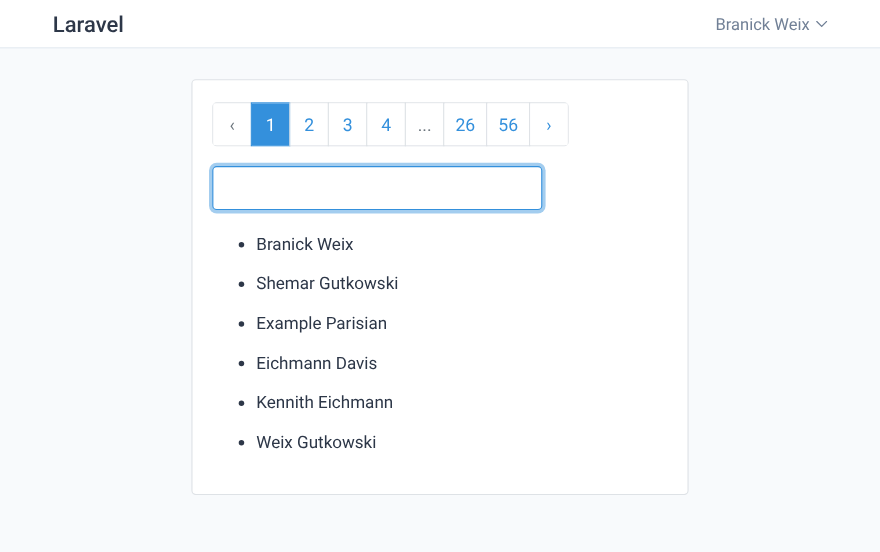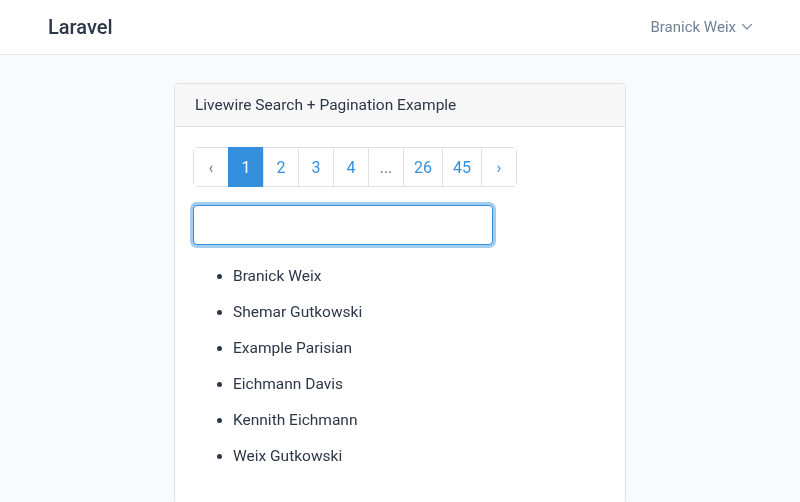--- a/index.html
+++ b/index.html
@@ -5,21 +5,21 @@
     * { margin: 0; padding: 0; box-sizing: border-box; }
     body {
       font-family: -apple-system, BlinkMacSystemFont, "Segoe UI", Roboto, "Helvetica Neue", Arial, sans-serif;
       background: #f8fafc;
       color: #212529;
       font-size: 16px;
     }
     .navbar {
       background: #fff;
       border-bottom: 1px solid #e2e8f0;
-      height: 55px;
+      height: 44px;
       display: flex;
       align-items: center;
       justify-content: space-between;
       padding: 0 48px;
     }
     .brand {
       font-size: 20px;
       font-weight: 500;
       color: #2d3748;
     }
@@ -130,23 +130,20 @@
     <span class="caret">
       <svg width="10" height="6" viewBox="0 0 10 6">
           <path d="M0 0 L5 5 L10 0" fill="none" stroke="#718096" stroke-width="1.2"></path>
         </svg>
     </span>
   </div>
 </nav>
 
 <div class="container">
   <div class="card">
-    <div class="card-header">
-      <span>Livewire Search + Pagination Example</span>
-    </div>
     <div class="card-body">
 
       <ul class="pagination">
         <li class="page-item disabled">
           <span class="page-link">‹</span>
         </li>
         <li class="page-item active">
           <span class="page-link">1</span>
         </li>
         <li class="page-item">
@@ -158,21 +155,21 @@
         <li class="page-item">
           <span class="page-link">4</span>
         </li>
         <li class="page-item disabled">
           <span class="page-link">...</span>
         </li>
         <li class="page-item">
           <span class="page-link">26</span>
         </li>
         <li class="page-item">
-          <span class="page-link">45</span>
+          <span class="page-link">56</span>
         </li>
         <li class="page-item">
           <span class="page-link">›</span>
         </li>
       </ul>
 
       <input type="text" class="search-input" value="" style="">
 
       <ul class="results">
         <li>Branick Weix</li>

